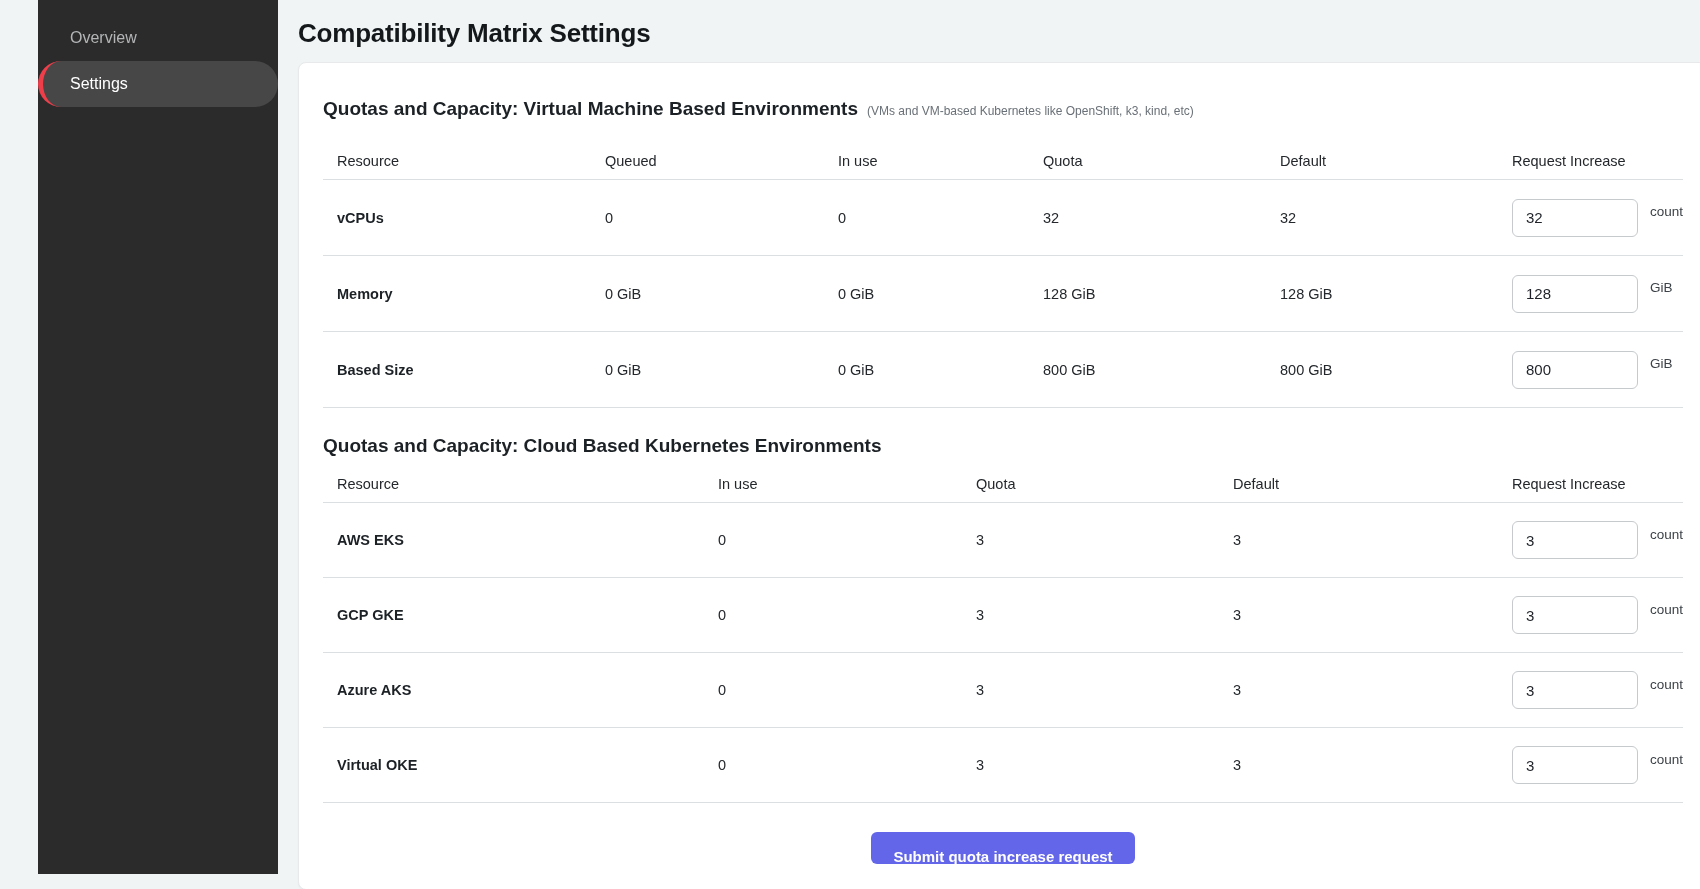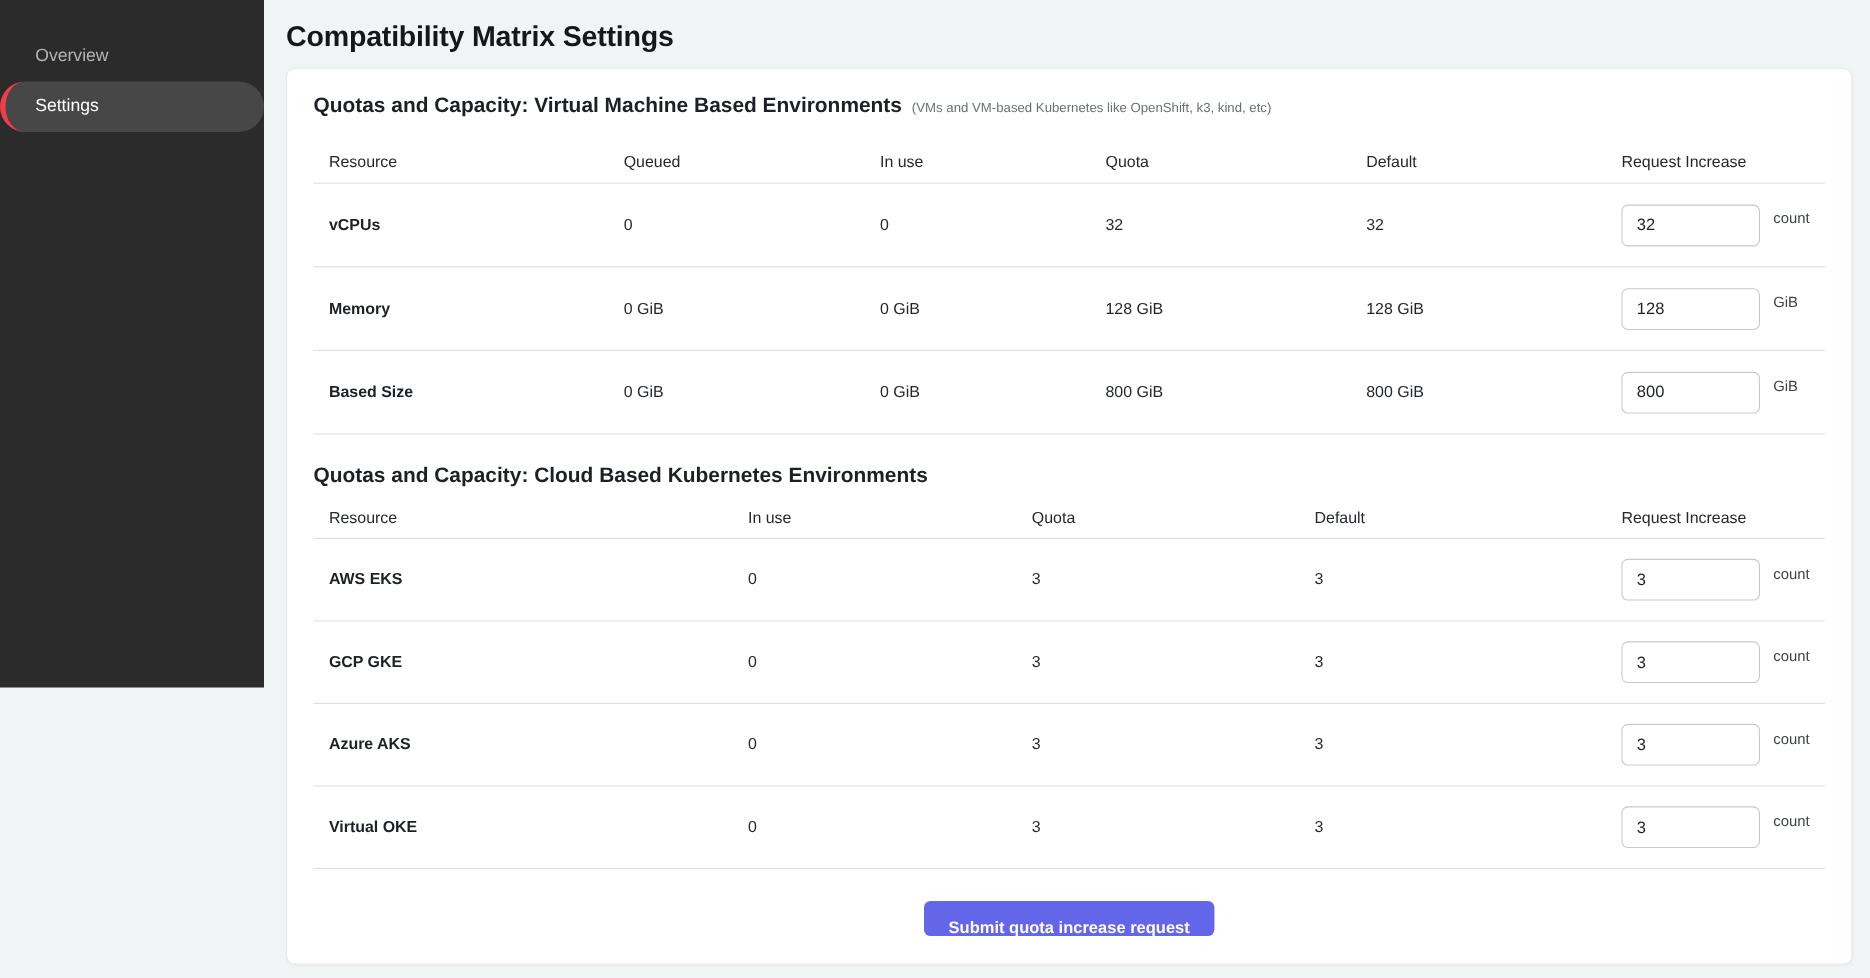--- a/index.html
+++ b/index.html
@@ -10,22 +10,23 @@
     background: var(--page-bg, #f0f4f5);
     display: flex;
     overflow: hidden;
     color: #1c2126;
   }
 
   
   .sidebar {
     width: 240px; flex-shrink: 0;
     background: var(--sidebar-bg, #2b2b2b);
-    padding-top: 28px;
-    height: 625px;
+    padding-top: 15px;
+    height: 874px;
+    margin-left: 38px;
   }
   .nav-item {
     height: 46px;
     display: flex; align-items: center;
     padding-left: 27px;
     border-left: 5px solid transparent;
     color: #b3b5b7;
     font-size: 16px;
     cursor: pointer;
   }
@@ -54,20 +55,21 @@
     border: 1px solid #e7e9eb;
     border-radius: 8px;
     box-shadow: 0 1px 2px rgba(0,0,0,0.04);
     padding: 22px 24px 25px 24px;
   }
 
   .section-heading-row {
     display: flex; align-items: baseline;
     line-height: 24px;
     white-space: nowrap;
+    margin-top: 12px;
   }
   .section-heading {
     font-size: 19px; font-weight: 700;
     color: #1c2126;
   }
   .section-note {
     font-size: 12px; color: #697077;
     margin-left: 9px;
   }
   .section-2 { margin-top: 26px; }

